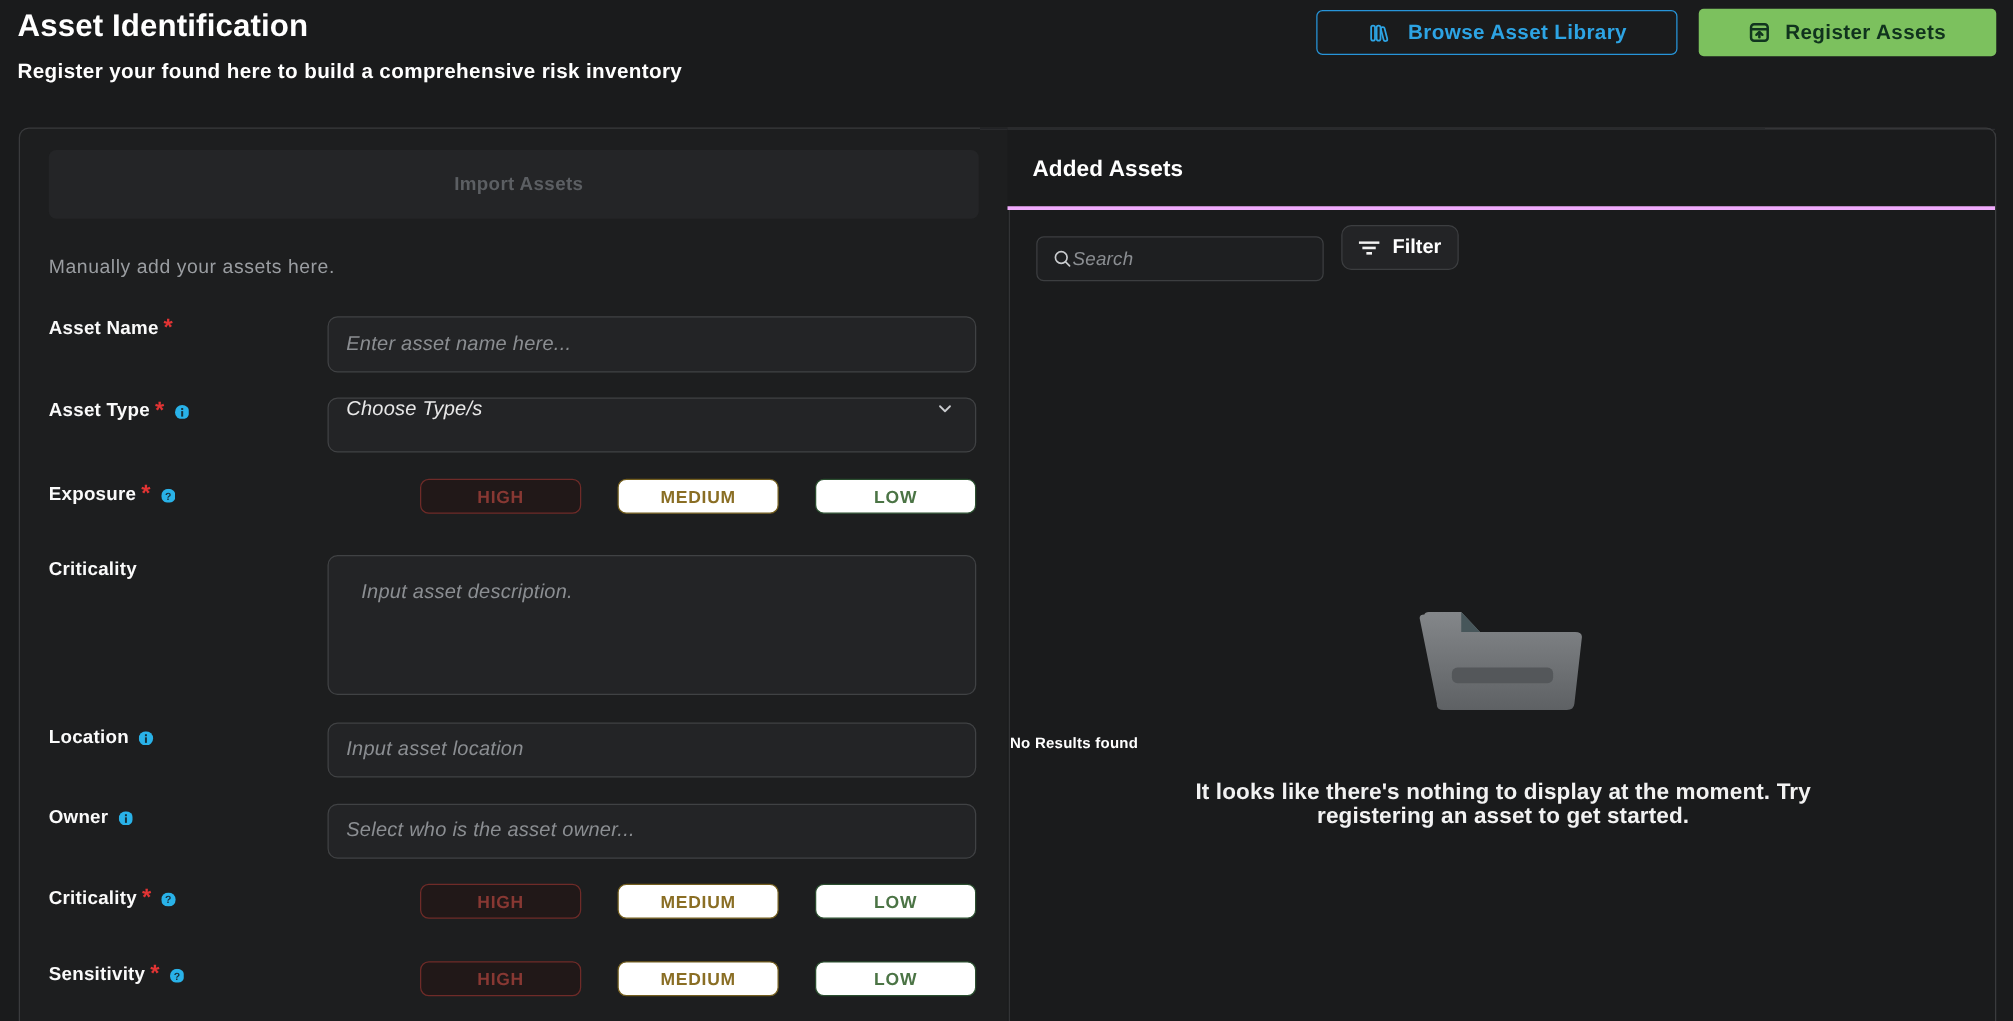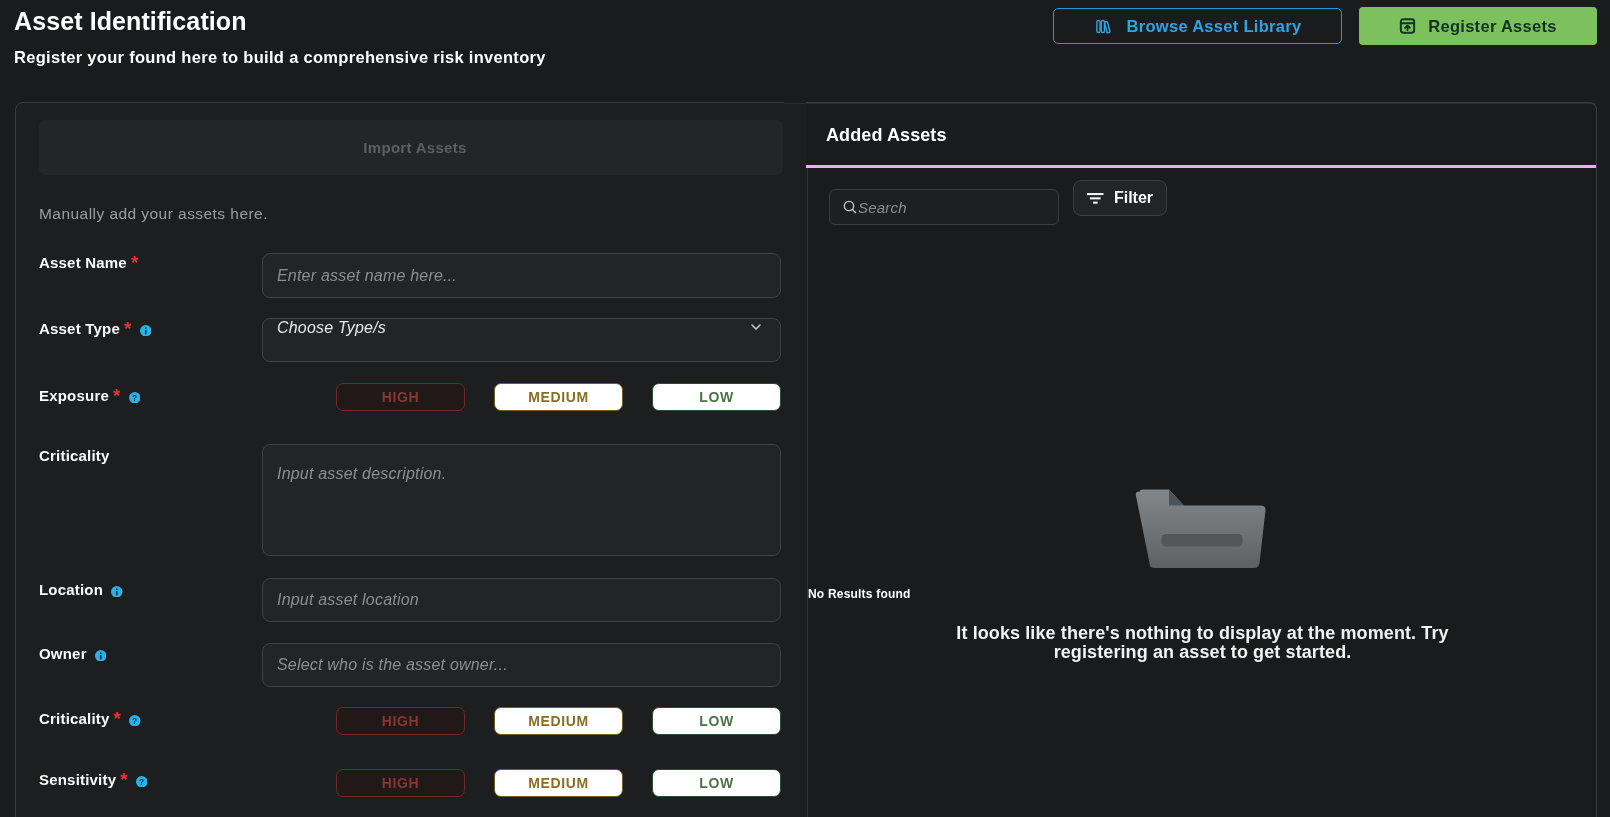--- a/index.html
+++ b/index.html
@@ -106,21 +106,21 @@
 
     <div class="abs label" style="top:284px;">Exposure<span class="star">*</span><span class="ico"><svg width="11.5" height="11.5" viewBox="0 0 13 13">
           <circle cx="6.5" cy="6.5" r="6.5" fill="#29b2e8"></circle>
           <text x="6.5" y="9.8" font-size="9.5" font-weight="bold" fill="#17313c" text-anchor="middle" font-family="Liberation Sans">?</text>
         </svg></span></div>
     <div class="trio t-high" style="left:320px; top:280px;">HIGH</div>
     <div class="trio t-med" style="left:478px; top:280px;">MEDIUM</div>
     <div class="trio t-low" style="left:636px; top:280px;">LOW</div>
 
     <div class="abs label" style="top:344px;">Criticality</div>
-    <div class="abs field" style="top:341px; height:112px; padding:20px 14px;">
+    <div class="abs field" style="top:341px; height:112px; padding:20px 26px;">
       <span class="ph">Input asset description.</span>
     </div>
 
     <div class="abs label" style="top:478px;">Location<span class="ico"><svg width="11.5" height="11.5" viewBox="0 0 13 13">
           <circle cx="6.5" cy="6.5" r="6.5" fill="#29b2e8"></circle>
           <rect x="5.6" y="2.7" width="1.8" height="1.8" fill="#17313c"></rect>
           <rect x="5.6" y="5.5" width="1.8" height="5" fill="#17313c"></rect>
         </svg></span></div>
     <div class="abs field" style="top:475px; height:44px; display:flex; align-items:center; padding-left:14px;">
       <span class="ph">Input asset location</span>

